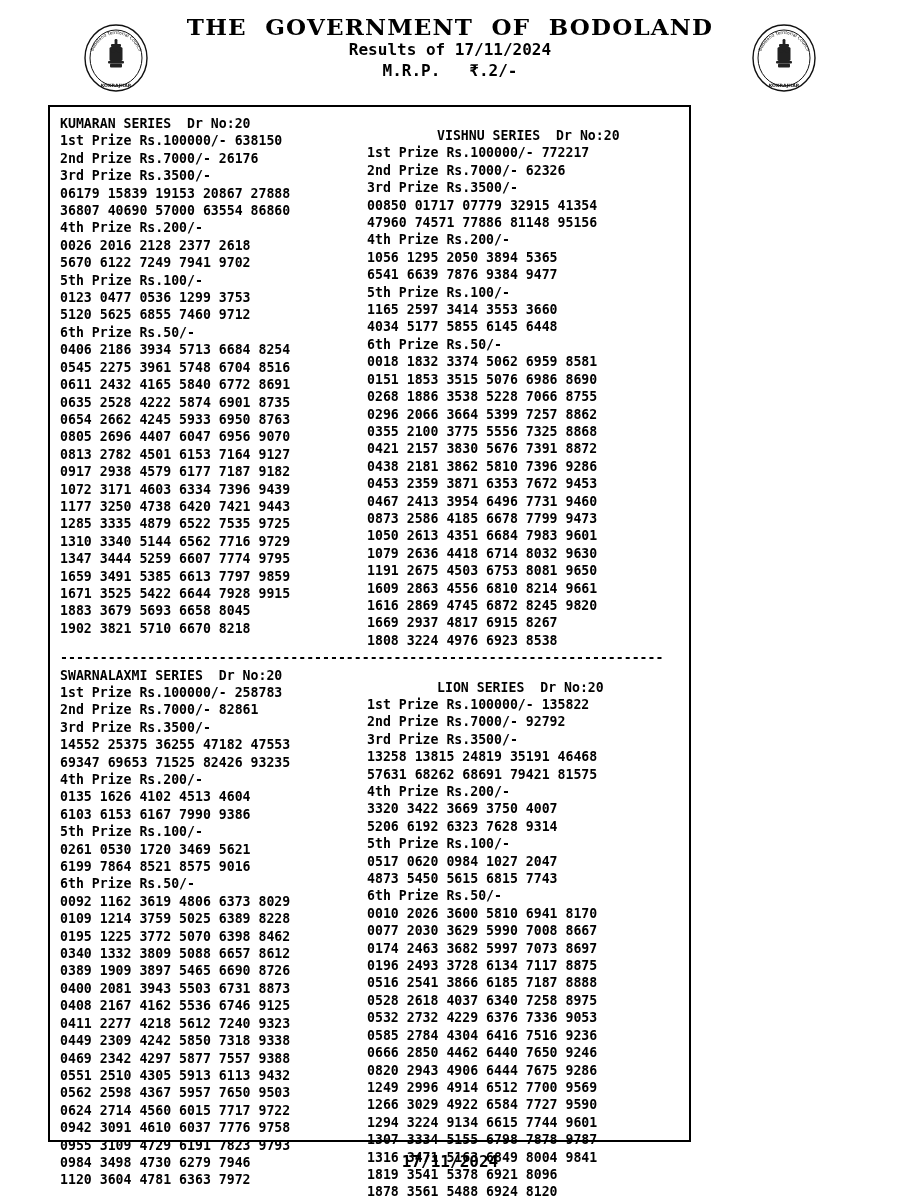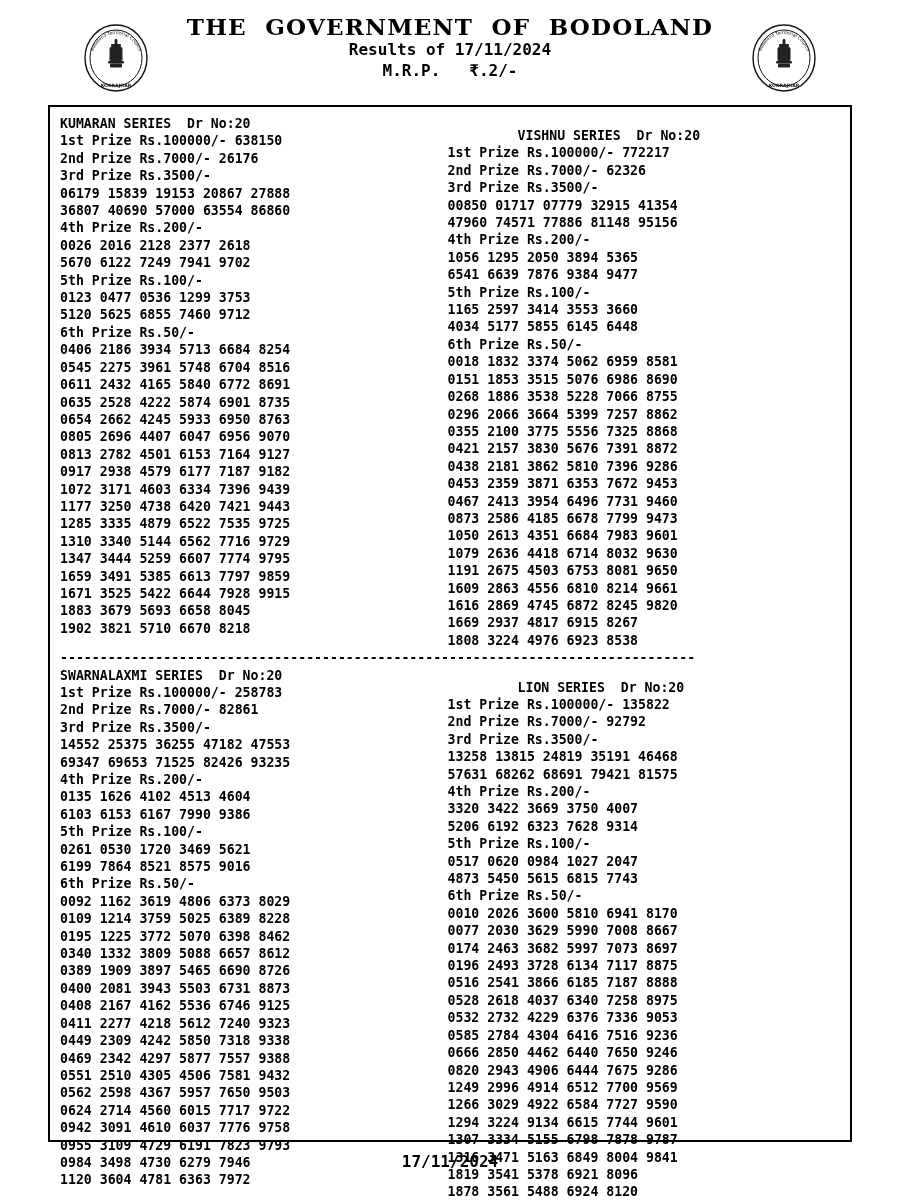--- a/index.html
+++ b/index.html
@@ -57,21 +57,21 @@
     height: 72px;
   }
   .seal.left  { left: 78px; }
   .seal.right { left: 746px; }
 
   
   .result-box {
     position: absolute;
     left: 48px;
     top: 105px;
-    width: 804px;
+    width: 643px;
     height: 1037px;
     border: 2px solid #000000;
     box-sizing: border-box;
     padding: 8px 27px 6px 10px;
   }
 
   .half {
     display: flex;
     flex-direction: row;
     align-items: flex-start;
@@ -272,21 +272,21 @@
           <div class="line nums">0092 1162 3619 4806 6373 8029</div>
           <div class="line nums">0109 1214 3759 5025 6389 8228</div>
           <div class="line nums">0195 1225 3772 5070 6398 8462</div>
           <div class="line nums">0340 1332 3809 5088 6657 8612</div>
           <div class="line nums">0389 1909 3897 5465 6690 8726</div>
           <div class="line nums">0400 2081 3943 5503 6731 8873</div>
           <div class="line nums">0408 2167 4162 5536 6746 9125</div>
           <div class="line nums">0411 2277 4218 5612 7240 9323</div>
           <div class="line nums">0449 2309 4242 5850 7318 9338</div>
           <div class="line nums">0469 2342 4297 5877 7557 9388</div>
-          <div class="line nums">0551 2510 4305 4506 7581 9432</div>
+          <div class="line nums">0551 2510 4305 5913 6113 9432</div>
           <div class="line nums">0562 2598 4367 5957 7650 9503</div>
           <div class="line nums">0624 2714 4560 6015 7717 9722</div>
           <div class="line nums">0942 3091 4610 6037 7776 9758</div>
           <div class="line nums">0955 3109 4729 6191 7823 9793</div>
           <div class="line nums">0984 3498 4730 6279 7946</div>
           <div class="line nums">1120 3604 4781 6363 7972</div>
         </div>
     </div>
 
     <div class="col col-right">

